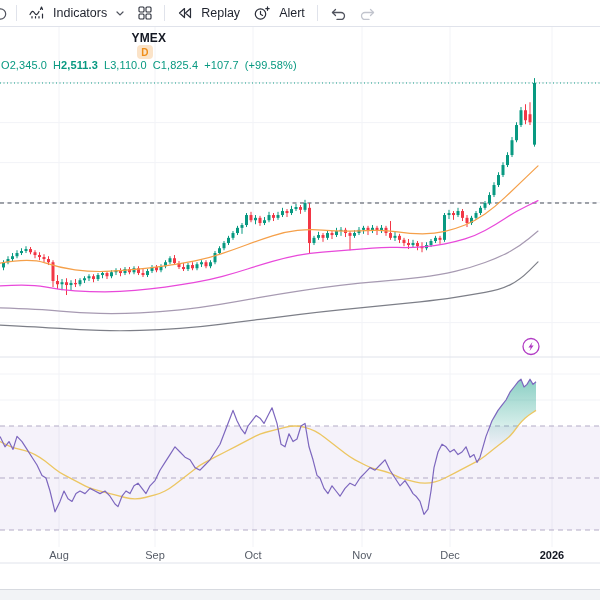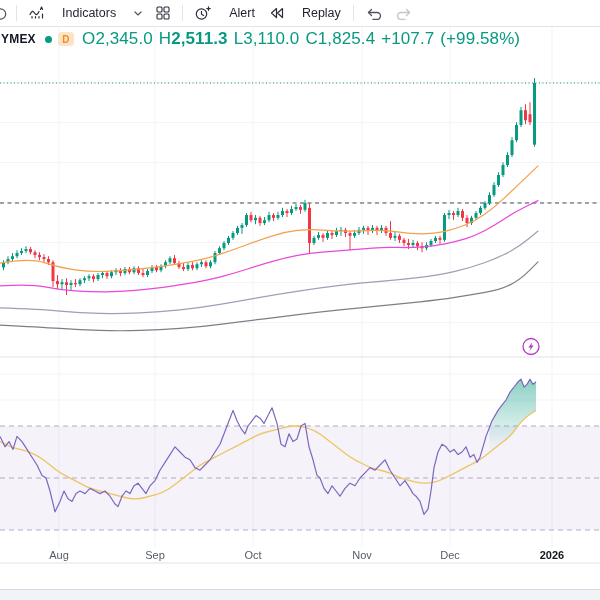--- a/index.html
+++ b/index.html
@@ -1,32 +1,32 @@
 <!DOCTYPE html>
 <html><head>
 <meta charset="utf-8">
 <style>
   html,body{margin:0;padding:0;background:#fff;}
   .app{position:relative;width:600px;height:600px;background:#fff;overflow:hidden;
        font-family:"Liberation Sans",sans-serif;color:#1e222d;}
   
   .toolbar{position:absolute;top:0;left:0;width:600px;height:26px;background:#fff;
            border-bottom:1px solid #e0e3eb;display:flex;align-items:center;font-size:12.5px;z-index:5;}
-  .tb-btn{display:inline-flex;align-items:center;gap:18px;height:24px;padding:0 7px;border-radius:4px;white-space:nowrap;}
+  .tb-btn{display:inline-flex;align-items:center;gap:9px;height:24px;padding:0 7px;border-radius:4px;white-space:nowrap;}
   .tb-sep{width:1px;height:16px;background:#e0e3eb;margin:0 5px;flex:0 0 1px;}
   .tb-icon{display:inline-flex;align-items:center;justify-content:center;}
   .partial{width:11px;height:24px;overflow:hidden;display:inline-block;position:relative;}
   .disabled{opacity:1;}
   
   .legend{position:absolute;top:31px;left:1px;display:flex;align-items:center;height:16px;
-          font-size:12px;z-index:4;white-space:nowrap;}
+          font-size:12px;z-index:4;white-space:nowrap;flex-direction:column;}
   .legend .sym{font-weight:700;color:#131722;letter-spacing:.2px;}
   .legend .dot{width:7px;height:7px;border-radius:50%;margin:0 6px 0 9px;}
   .legend .badge{font-size:10px;font-weight:700;border-radius:4px;padding:1.5px 4.5px;margin-right:8px;}
-  .legend .ohlc{font-size:17px;display:flex;gap:6px;align-items:flex-start;}
+  .legend .ohlc{font-size:11px;display:flex;gap:6px;align-items:flex-start;}
   .legend .ohlc span{letter-spacing:.1px;}
   
   #chart-svg{position:absolute;top:0;left:0;z-index:1;}
   svg text{font-family:"Liberation Sans",sans-serif;}
 </style>
 </head>
 <body>
 
 <div class="app">
 
@@ -62,37 +62,37 @@
           <rect x="1" y="8" width="5" height="5" rx="1"></rect>
             <rect x="8" y="8" width="5" height="5" rx="1"></rect>
         </svg>
       </span>
     </span>
 
     <span class="tb-sep"></span>
 
     <span class="tb-btn">
       <span class="tb-icon">
+        <svg width="15" height="12" viewBox="0 0 15 12" fill="none" stroke="#2a2e39" stroke-width="1.2" stroke-linejoin="round">
+          <path d="M7.5,1.5 L2.5,6 L7.5,10.5 Z"></path>
+          <path d="M13.5,1.5 L8.5,6 L13.5,10.5 Z"></path>
+        </svg>
+      </span>
+      <span>Replay</span>
+    </span>
+
+    <span class="tb-btn">
+      <span class="tb-icon">
         <svg width="16" height="15" viewBox="0 0 16 15" fill="none" stroke="#2a2e39" stroke-width="1.2" stroke-linecap="round">
           <circle cx="6.5" cy="8" r="5.2"></circle>
           <path d="M6.5,5.3 v2.9 l2.1,1.2"></path>
           <path d="M11.8,2.6 h3.4 M13.5,0.9 v3.4"></path>
         </svg>
       </span>
       <span>Alert</span>
-    </span>
-
-    <span class="tb-btn">
-      <span class="tb-icon">
-        <svg width="15" height="12" viewBox="0 0 15 12" fill="none" stroke="#2a2e39" stroke-width="1.2" stroke-linejoin="round">
-          <path d="M7.5,1.5 L2.5,6 L7.5,10.5 Z"></path>
-          <path d="M13.5,1.5 L8.5,6 L13.5,10.5 Z"></path>
-        </svg>
-      </span>
-      <span>Replay</span>
     </span>
 
     <span class="tb-sep"></span>
 
     <span class="tb-btn">
       <span class="tb-icon">
         <svg width="16" height="13" viewBox="0 0 16 13" fill="none" stroke="#50535e" stroke-width="1.3" stroke-linecap="round" stroke-linejoin="round">
           <path d="M2.5,5.5 H11 a3.5,3.5 0 0 1 0,7 H7"></path>
           <path d="M5.5,2.5 L2.5,5.5 L5.5,8.5"></path>
         </svg>

